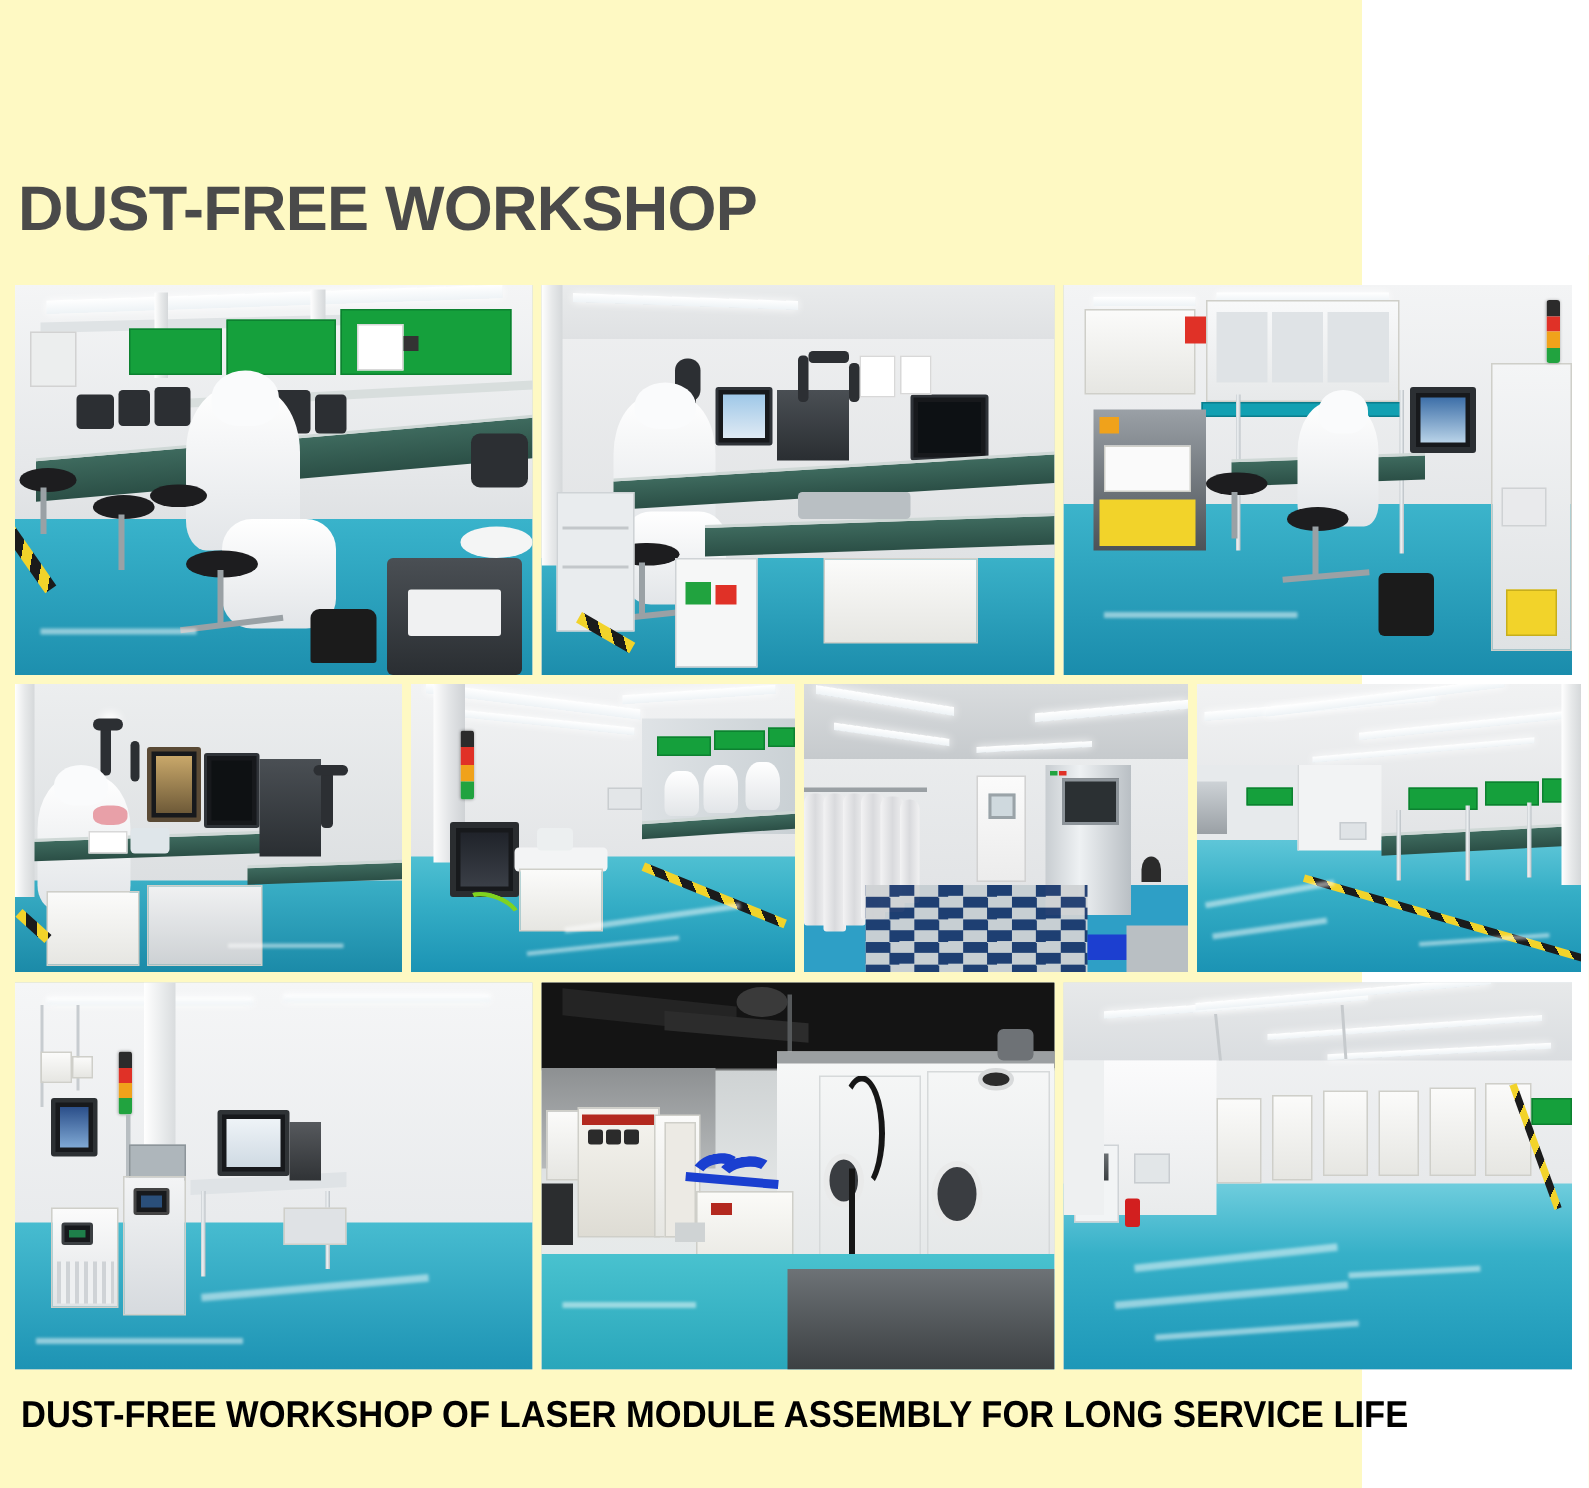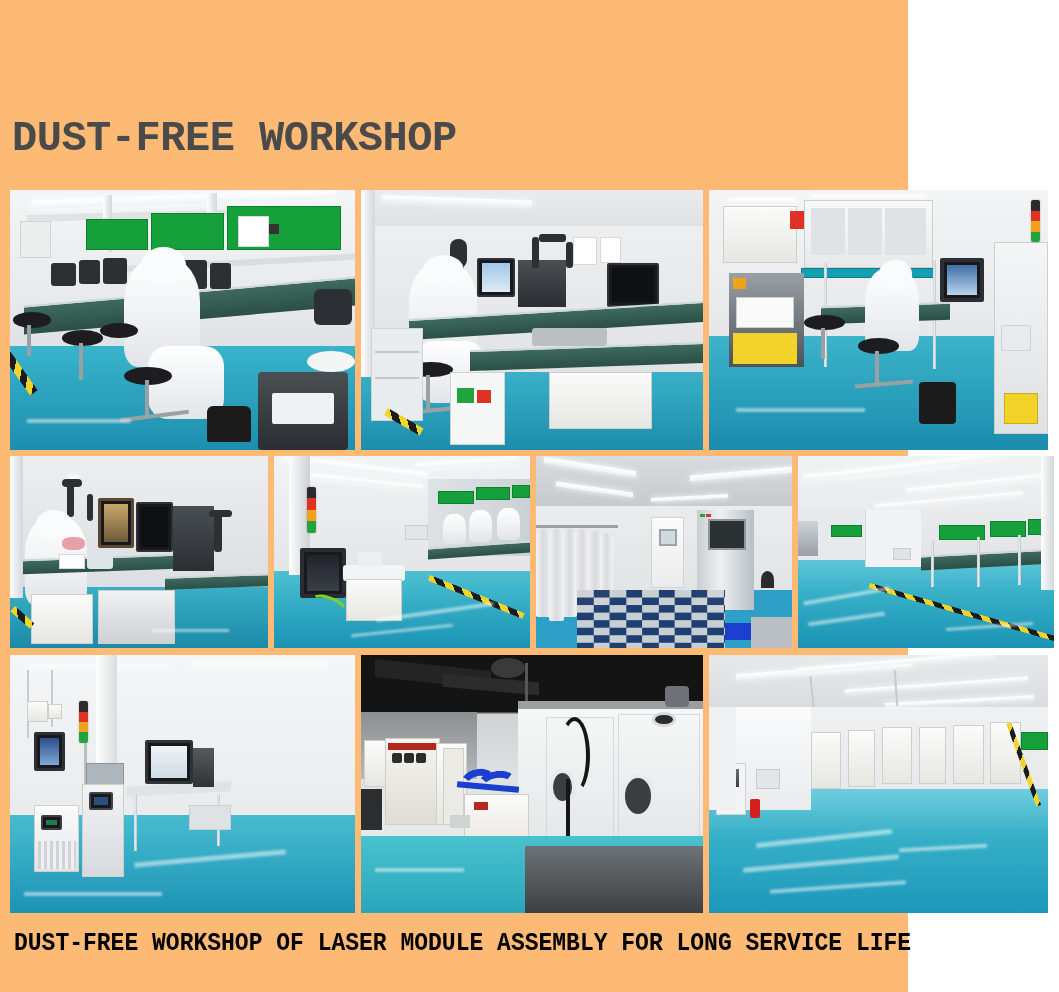--- a/index.html
+++ b/index.html
@@ -2,21 +2,21 @@
 <html><head>
 <meta charset="utf-8">
 <style>
   * { box-sizing: border-box; margin: 0; padding: 0; }
   html, body {
     width: 1059px; height: 992px;
     background: #ffffff;
     font-family: "Liberation Sans", sans-serif;
     overflow: hidden;
   }
-  .page { position: relative; width: 908px; height: 992px; background:#fdba74;font-family:Liberation Mono, monospace; }
+  .page { position: relative; width: 908px; height: 992px; background:#fef9c3; }
 
   .page-title {
     position: absolute;
     left: 12px; top: 118px;
     font-size: 42px;
     font-weight: bold;
     letter-spacing: -0.5px;
     color: #4a4a4a;
     white-space: nowrap;
     line-height: 1;

